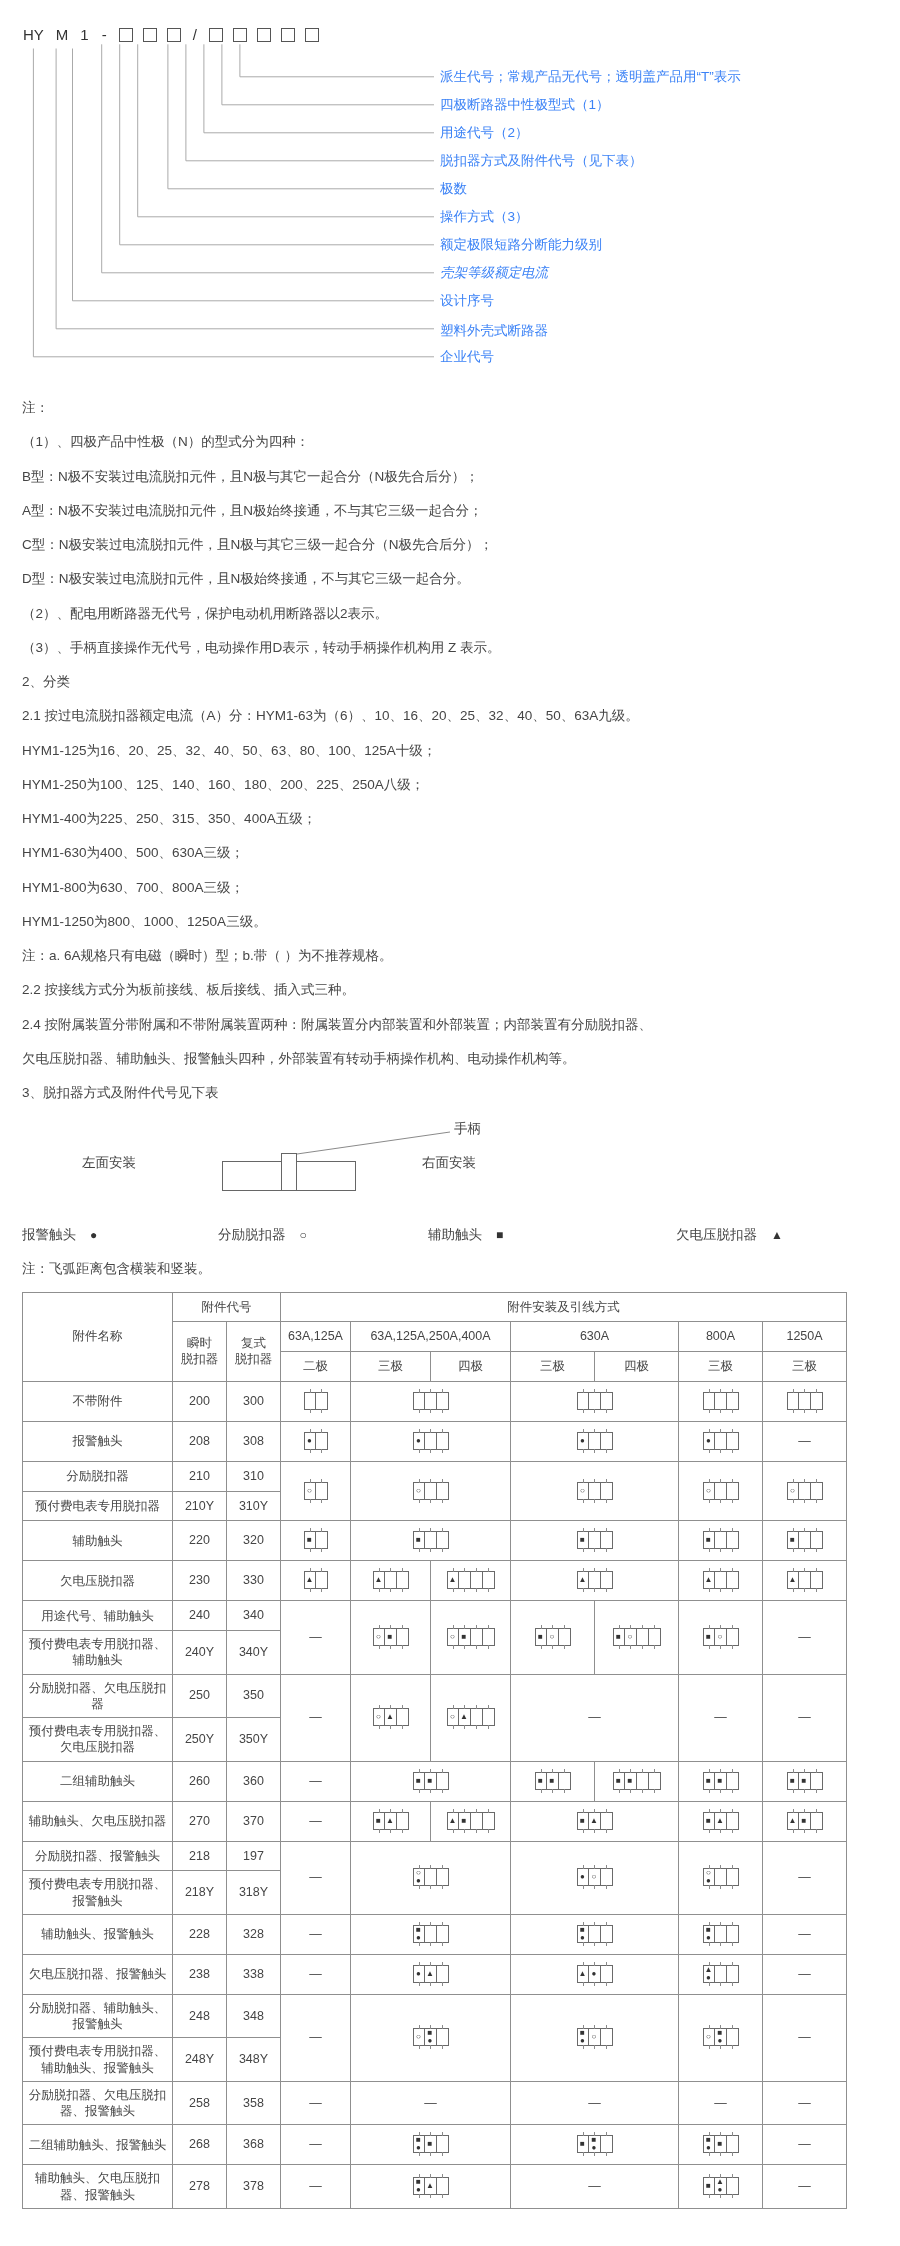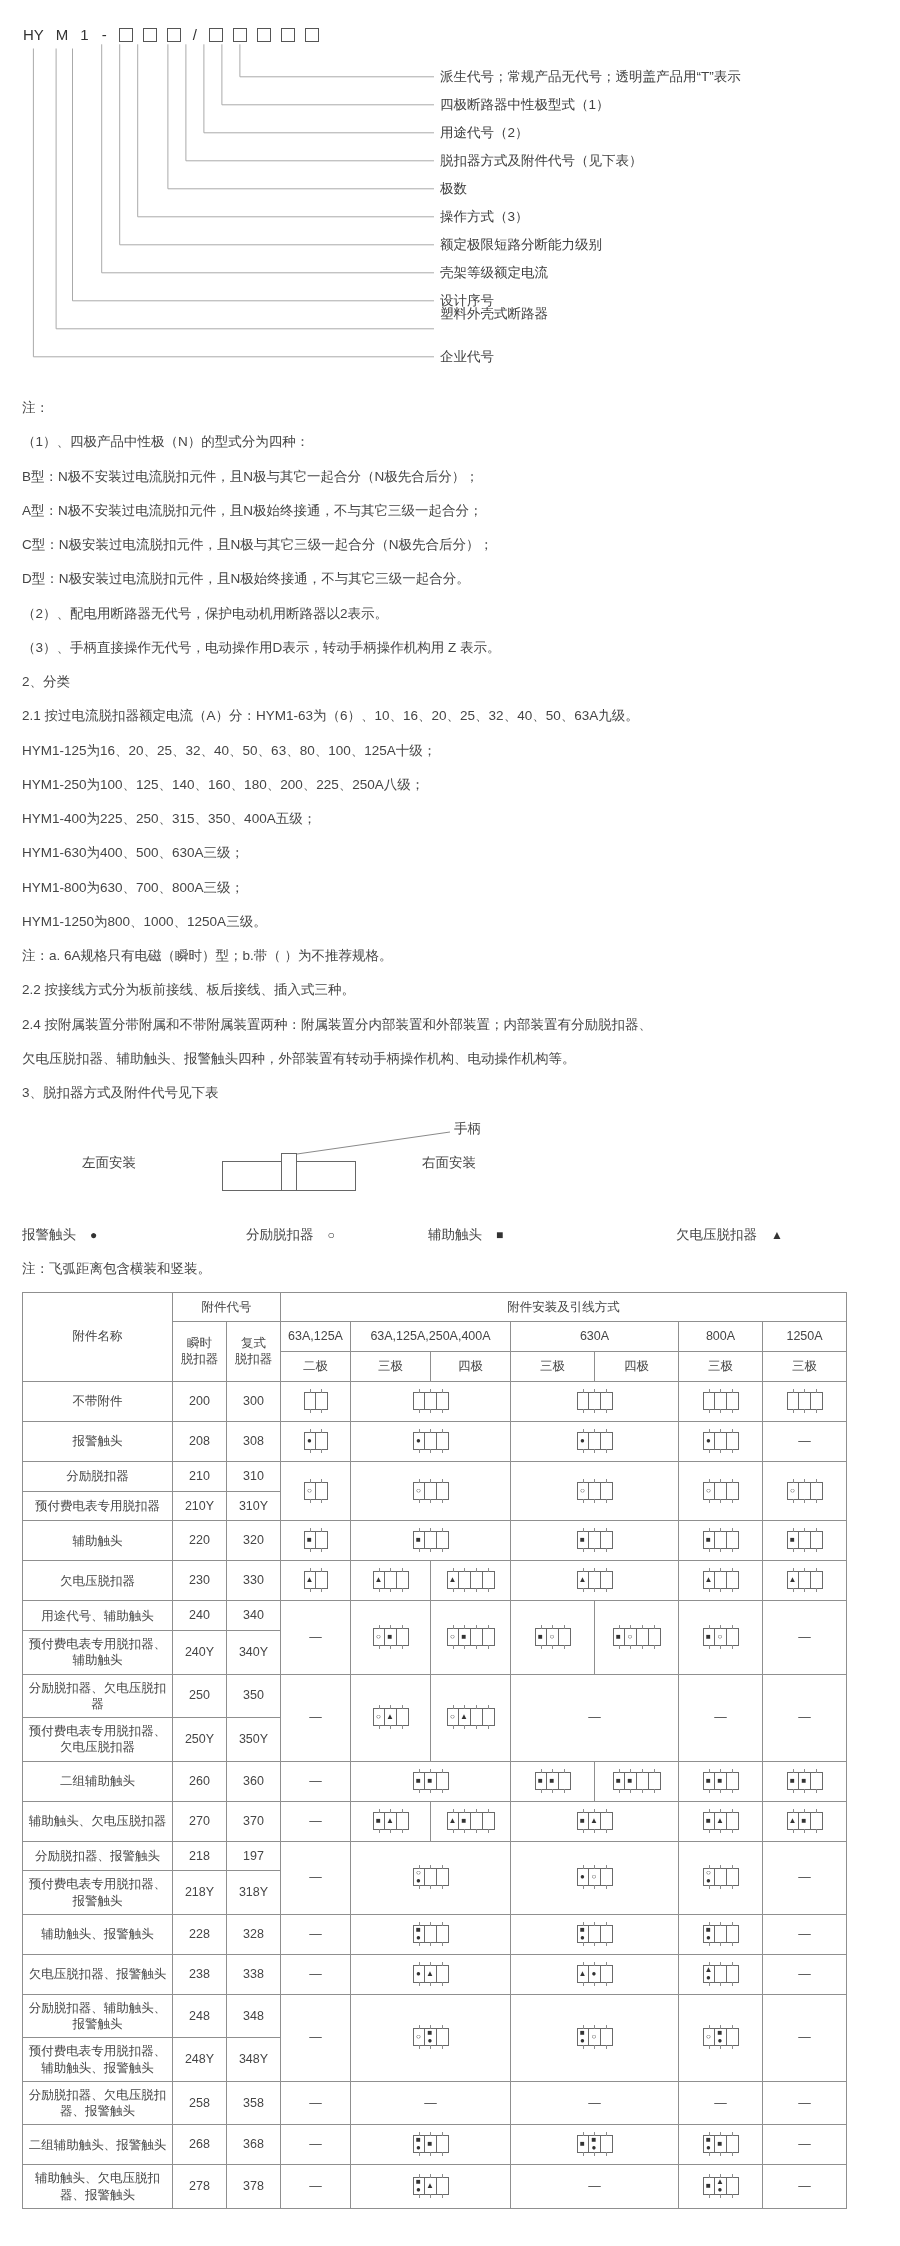--- a/index.html
+++ b/index.html
@@ -9,21 +9,21 @@
        padding:16px 22px;}
   .page{position:relative;width:856px;}
 
   
   .model-diagram{position:relative;height:368px;}
   .model-code-row{position:absolute;top:8px;left:0;display:flex;align-items:center;gap:10px;
                   font-size:15px;color:#333;}
   .m-txt{display:inline-block;padding:0 1px;}
   .m-box{display:inline-block;width:14px;height:14px;border:1px solid #555;background:#fff;}
   .m-sep{display:inline-block;margin:0 2px;color:#333;}
-  .model-label{position:absolute;left:418px;font-size:13.5px;color:#404040;white-space:nowrap;line-height:1;}
+  .model-label{position:absolute;left:418px;font-size:13.5px;color:#3b82f6;white-space:nowrap;line-height:1;}
   .model-lines{position:absolute;left:0;top:0;pointer-events:none;}
 
   
   .text-line{margin:14px 0;font-size:13.5px;color:#454545;}
   .tight{margin:10px 0;}
 
   
   .figure{position:relative;height:92px;margin-top:6px;}
   .handle-label{position:absolute;left:432px;top:2px;font-size:13.5px;color:#454545;}
   .handle-pointer{position:absolute;left:0;top:0;pointer-events:none;}
@@ -79,23 +79,23 @@
         <span class="m-elem m-box"></span>
       </div>
     <div>
         <div class="model-label" style="top: 54px;">派生代号；常规产品无代号；透明盖产品用“T”表示</div>
         <div class="model-label" style="top: 82px;">四极断路器中性极型式（1）</div>
         <div class="model-label" style="top: 110px;">用途代号（2）</div>
         <div class="model-label" style="top: 138px;">脱扣器方式及附件代号（见下表）</div>
         <div class="model-label" style="top: 166px;">极数</div>
         <div class="model-label" style="top: 194px;">操作方式（3）</div>
         <div class="model-label" style="top: 222px;">额定极限短路分断能力级别</div>
-        <div class="model-label" style="top: 250px;">壳架等级额定电流</div>
+        <div class="model-label" style="top: 250px; font-style: italic;">壳架等级额定电流</div>
         <div class="model-label" style="top: 278px;">设计序号</div>
-        <div class="model-label" style="top: 291px;">塑料外壳式断路器</div>
+        <div class="model-label" style="top: 308px;">塑料外壳式断路器</div>
         <div class="model-label" style="top: 334px;">企业代号</div>
       </div>
   <svg class="model-lines" width="856" height="368">
         <path d="M11.4 32.5 L11.4 340.8 L412.0 340.8 M34.1 32.5 L34.1 312.8 L412.0 312.8 M50.5 32.5 L50.5 284.8 L412.0 284.8 M79.7 28.3 L79.7 256.8 L412.0 256.8 M97.7 28.3 L97.7 228.8 L412.0 228.8 M115.7 28.3 L115.7 200.8 L412.0 200.8 M145.9 28.3 L145.9 172.8 L412.0 172.8 M163.9 28.3 L163.9 144.8 L412.0 144.8 M181.9 28.3 L181.9 116.8 L412.0 116.8 M199.9 28.3 L199.9 88.8 L412.0 88.8 M217.9 28.3 L217.9 60.8 L412.0 60.8 " fill="none" stroke="#aaaaaa" stroke-width="1"></path>
       </svg>
     </div>
 
   <div>
       <div class="text-line">注：</div>
       <div class="text-line">（1）、四极产品中性极（N）的型式分为四种：</div>
@@ -137,21 +137,21 @@
         <div class="a-box"></div>
         <div class="a-mid"></div>
         <div class="a-box"></div>
       </div>
       <span class="mount-label right">右面安装</span>
     </div>
   </div>
 
   <div class="legend-row">
       <span class="legend-item" style="left: 0px;"><span>报警触头</span><span class="legend-sym">●</span></span>
-      <span class="legend-item" style="left: 196px; margin-left: 28px;"><span>分励脱扣器</span><span class="legend-sym">○</span></span>
+      <span class="legend-item" style="left: 196px;"><span>分励脱扣器</span><span class="legend-sym">○</span></span>
       <span class="legend-item" style="left: 406px;"><span>辅助触头</span><span class="legend-sym">■</span></span>
       <span class="legend-item" style="left: 616px; margin-left: 38px;"><span>欠电压脱扣器</span><span class="legend-sym">▲</span></span>
     </div>
 
   <div class="text-line tight">注：飞弧距离包含横装和竖装。</div>
 
   <table class="acc">
     <colgroup>
       <col style="width:150px">
         <col style="width:54px">

